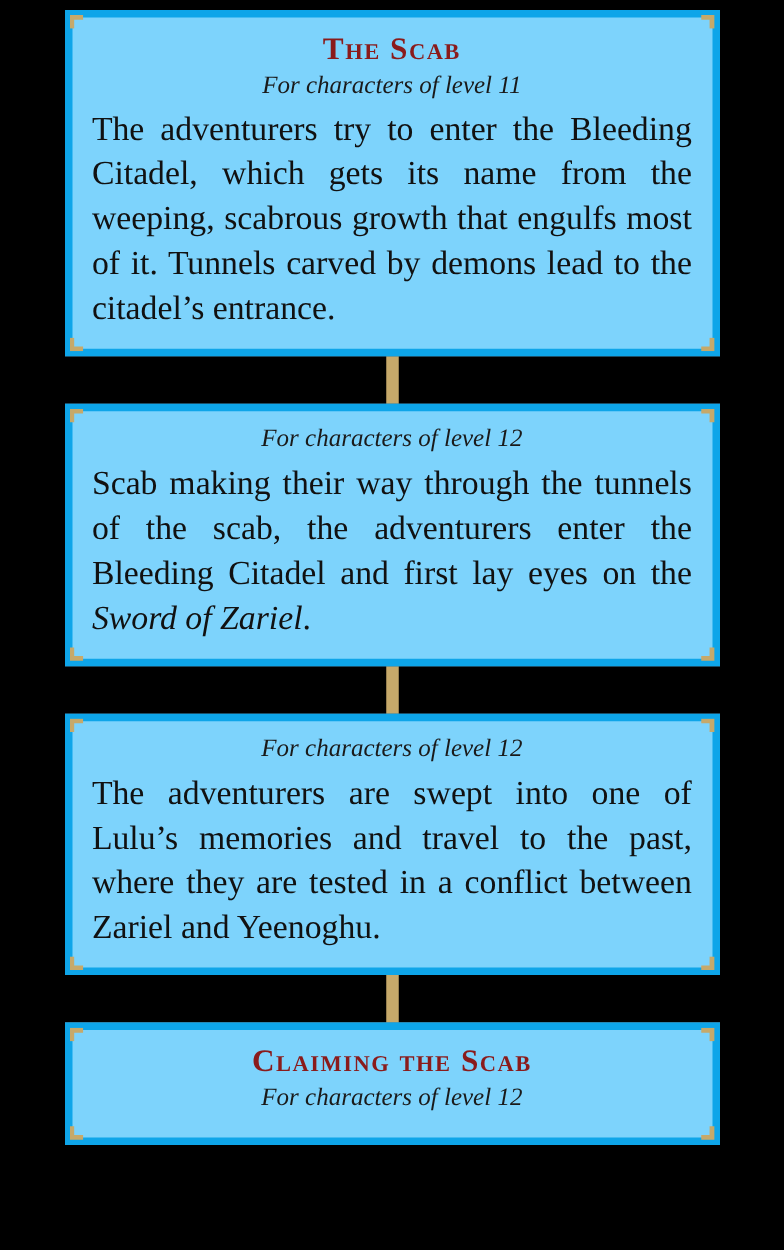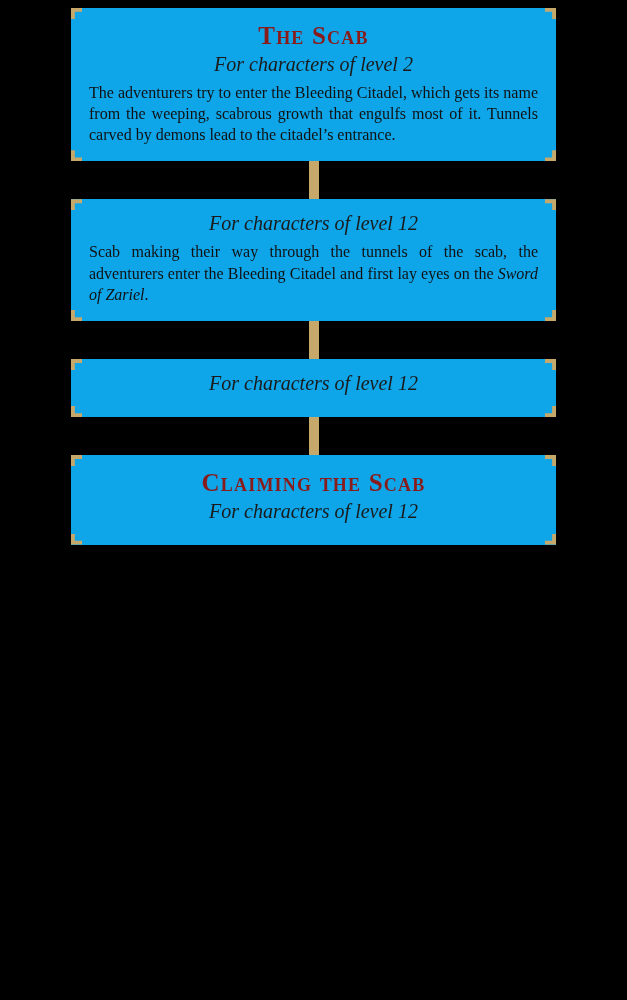--- a/index.html
+++ b/index.html
@@ -23,24 +23,24 @@
     flex-direction: column;
     align-items: center;
   }
   .connector {
     width: 10px;
     background: #c6a96a;
     flex: none;
   }
   .card {
     position: relative;
-    width: 485px;
+    width: 524px;
     box-sizing: border-box;
-    background: #0ea5e9;
-    border: 2px solid #0ea5e9;
+    background: #7dd3fc;
+    border: 6px solid #0ea5e9;
     padding: 10px 16px 14px 16px;
   }
   
   .card .corner {
     position: absolute;
     width: 11px;
     height: 11px;
     background: #c6a96a;
   }
   .card .corner.tl { top: -2px; left: -2px;
@@ -65,42 +65,42 @@
   }
   .card-sub {
     text-align: center;
     font-style: italic;
     font-size: 20px;
     color: #1a1a1a;
     margin: 0 0 6px 0;
     line-height: 1.2;
   }
   .card-body {
-    font-size: 16px;
+    font-size: 27px;
     line-height: 1.33;
     color: #111111;
     text-align: justify;
     text-justify: inter-word;
     hyphens: auto;
     margin: 0;
   }
   .card-body i { font-style: italic; }
 </style>
 </head>
 <body>
 
 <div class="flow">
 
   <div class="card">
     <span class="corner tl"></span>
     <span class="corner tr"></span>
     <span class="corner bl"></span>
     <span class="corner br"></span>
     <div class="card-title">The Scab</div>
-    <div class="card-sub">For characters of level 2</div>
+    <div class="card-sub">For characters of level 11</div>
     <p class="card-body">The adventurers try to enter the Bleeding Citadel, which gets its name from the weeping, scabrous growth that engulfs most of it. Tunnels carved by demons lead to the citadel’s entrance.</p>
   </div>
 
   <div class="connector" style="height:38px"></div>
 
   <div class="card">
     <span class="corner tl"></span>
     <span class="corner tr"></span>
     <span class="corner bl"></span>
     <span class="corner br"></span>
@@ -109,20 +109,21 @@
   </div>
 
   <div class="connector" style="height:38px"></div>
 
   <div class="card">
     <span class="corner tl"></span>
     <span class="corner tr"></span>
     <span class="corner bl"></span>
     <span class="corner br"></span>
     <div class="card-sub">For characters of level 12</div>
+    <p class="card-body">The adventurers are swept into one of Lulu’s memories and travel to the past, where they are tested in a conflict between Zariel and Yeenoghu.</p>
   </div>
 
   <div class="connector" style="height:38px"></div>
 
   <div class="card">
     <span class="corner tl"></span>
     <span class="corner tr"></span>
     <span class="corner bl"></span>
     <span class="corner br"></span>
     <div class="card-title">Claiming the Scab</div>

